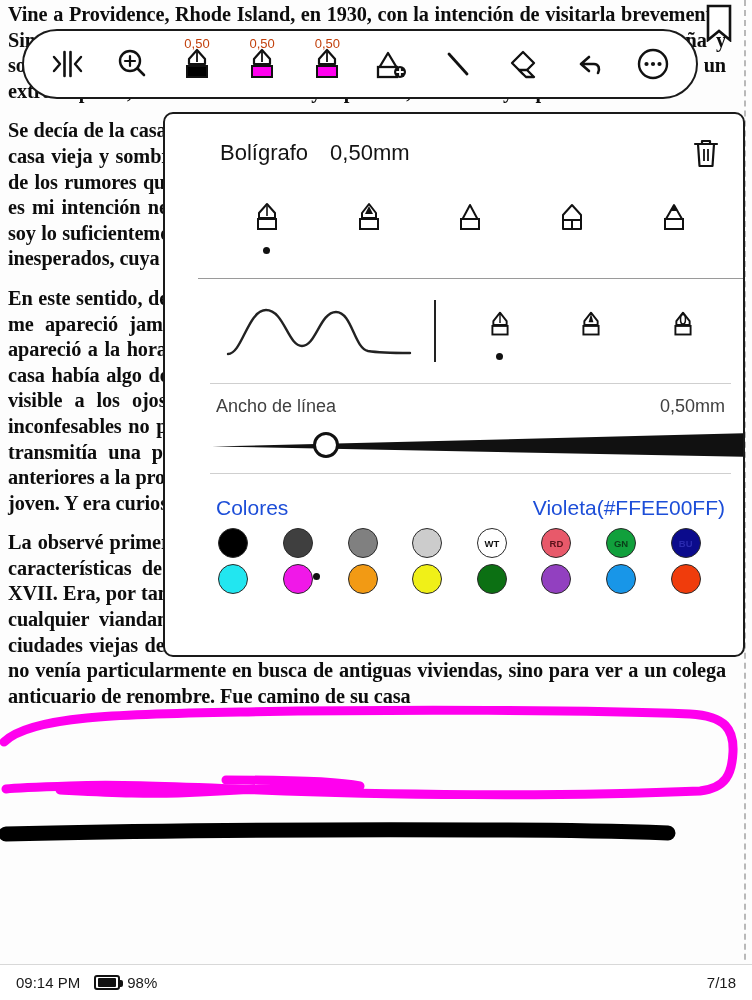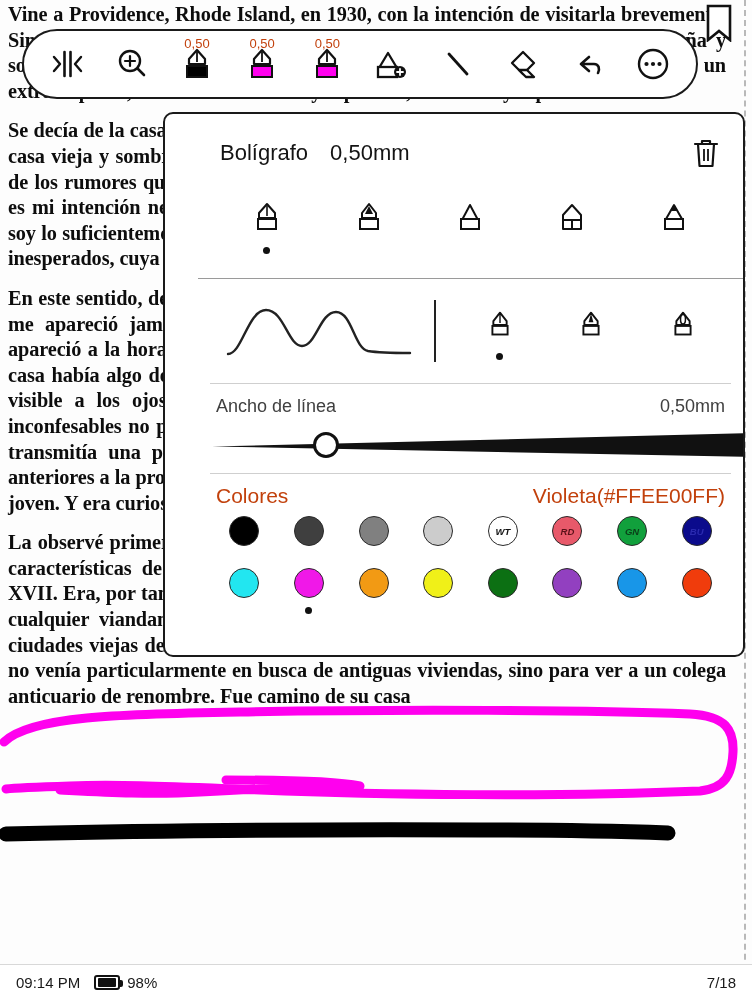--- a/index.html
+++ b/index.html
@@ -123,26 +123,26 @@
     width:26px;height:26px;border-radius:50%;
     background:#fff;border:3px solid #111;box-sizing:border-box;
     cursor:pointer;
   }
 
   
   #col-head{
     display:flex;align-items:center;justify-content:space-between;
     padding:10px 18px 2px 18px;
   }
-  #col-head .lbl,#col-head .val{font-size:21px;color:#c2410c;}
+  #col-head .lbl,#col-head .val{font-size:21px;color:#1d4ed8;margin-top:12px;}
   .swrow{
     display:flex;justify-content:space-around;align-items:flex-start;
     padding:6px 14px 0 14px;
   }
-  .swcell{width:52px;display:flex;flex-direction:column;align-items:center;font-style:italic;}
+  .swcell{width:52px;display:flex;flex-direction:row;}
   .sw{
     width:30px;height:30px;border-radius:50%;
     border:1.6px solid #2a2a2a;box-sizing:border-box;
     display:flex;align-items:center;justify-content:center;
     font-size:9.5px;font-weight:bold;cursor:pointer;
   }
   .swcell .seldot{
     width:7px;height:7px;border-radius:50%;background:transparent;margin-top:9px;
   }
   .swcell .seldot.on{background:#111;}

